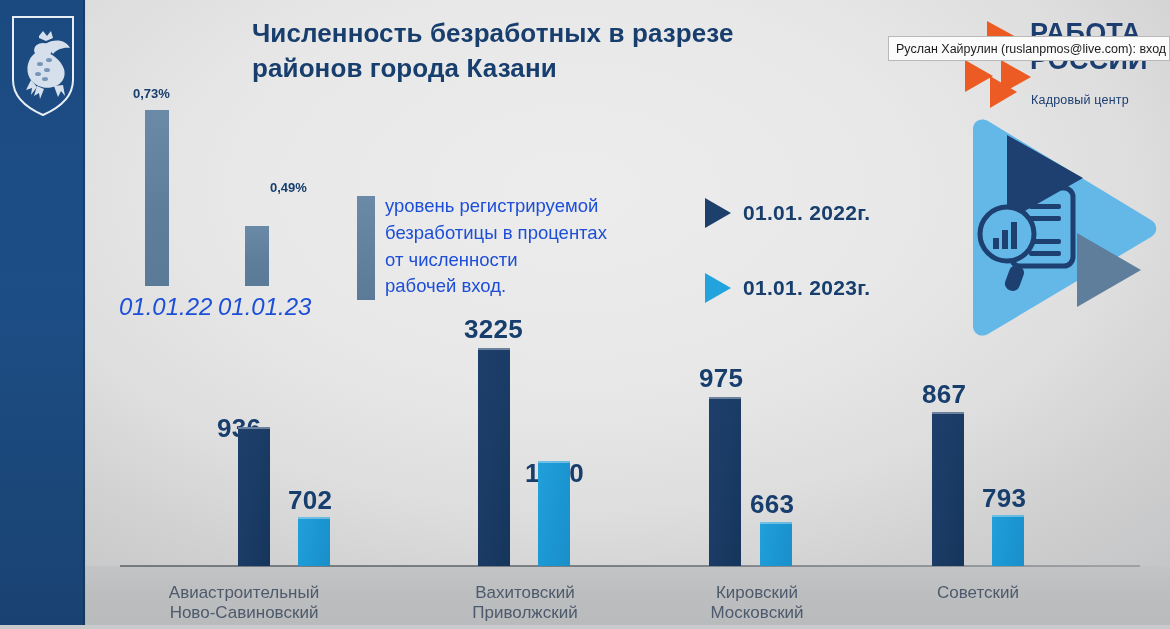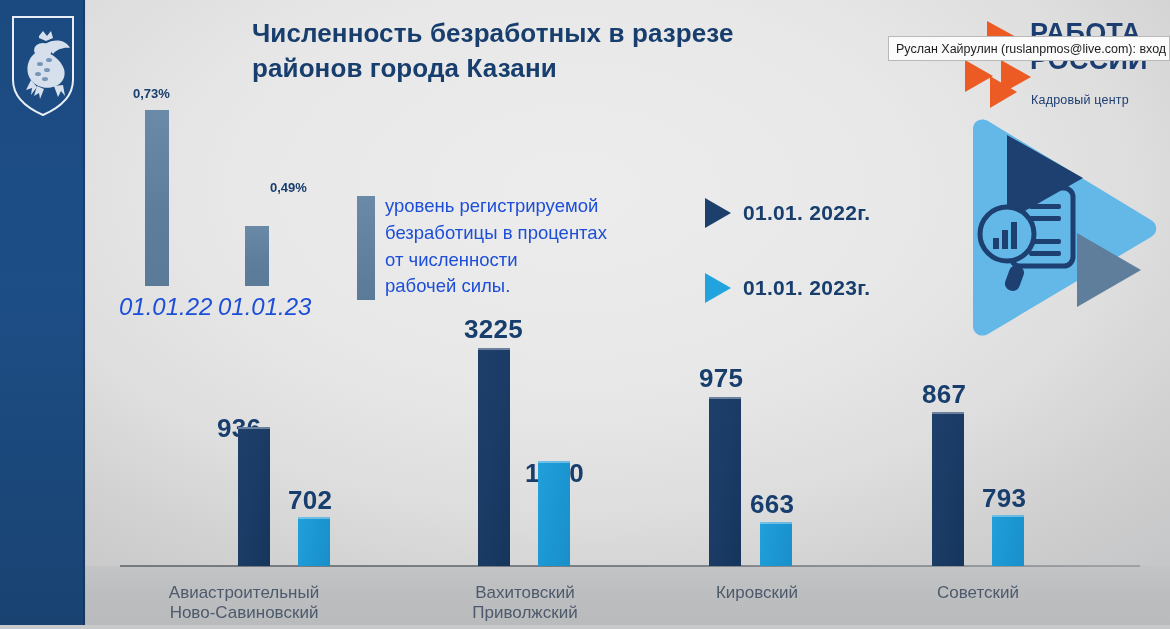--- a/index.html
+++ b/index.html
@@ -155,21 +155,21 @@
 
   <div class="pct-label" style="left:243px;top:180px;margin-left:27px;">0,49%</div>
   <div class="pct-bar" style="left:245px;top:226px;width:24px;height:60px;"></div>
   <div class="pct-axis-label" style="left:218px;top:293px;">01.01.23</div>
 
   <div class="legend-swatch"></div>
   <div class="legend-text">
     <span>уровень регистрируемой</span>
     <span>безработицы в процентах</span>
     <span>от численности</span>
-    <span>рабочей силы.</span>
+    <span>рабочей вход.</span>
   </div>
 
   <div class="yr" style="left:705px;top:198px;">
     <span class="yr-tri" style="border-color:transparent transparent transparent #1c3f6b;"></span>
     <span class="yr-label">01.01. 2022г.</span>
   </div>
   <div class="yr" style="left:705px;top:273px;">
     <span class="yr-tri" style="border-color:transparent transparent transparent #22a3de;"></span>
     <span class="yr-label">01.01. 2023г.</span>
   </div>
@@ -245,20 +245,21 @@
   <div class="bar-value" style="left:699px;top:363px;">975</div>
   <div class="bar navy" style="left:709px;top:397px;width:32px;height:169px;">
       <span class="bar-top-hl"></span>
     </div>
   <div class="bar-value" style="left:750px;top:489px;">663</div>
   <div class="bar cyan" style="left:760px;top:522px;width:32px;height:44px;">
       <span class="bar-top-hl"></span>
     </div>
   <div class="district" style="left:677px;top:583px;width:160px;">
     <div>Кировский</div>
+    <div>Московский</div>
   </div>
 
   <div class="bar-value" style="left:922px;top:379px;">867</div>
   <div class="bar navy" style="left:932px;top:412px;width:32px;height:154px;">
       <span class="bar-top-hl"></span>
     </div>
   <div class="bar-value" style="left:982px;top:483px;">793</div>
   <div class="bar cyan" style="left:992px;top:515px;width:32px;height:51px;">
       <span class="bar-top-hl"></span>
     </div>

